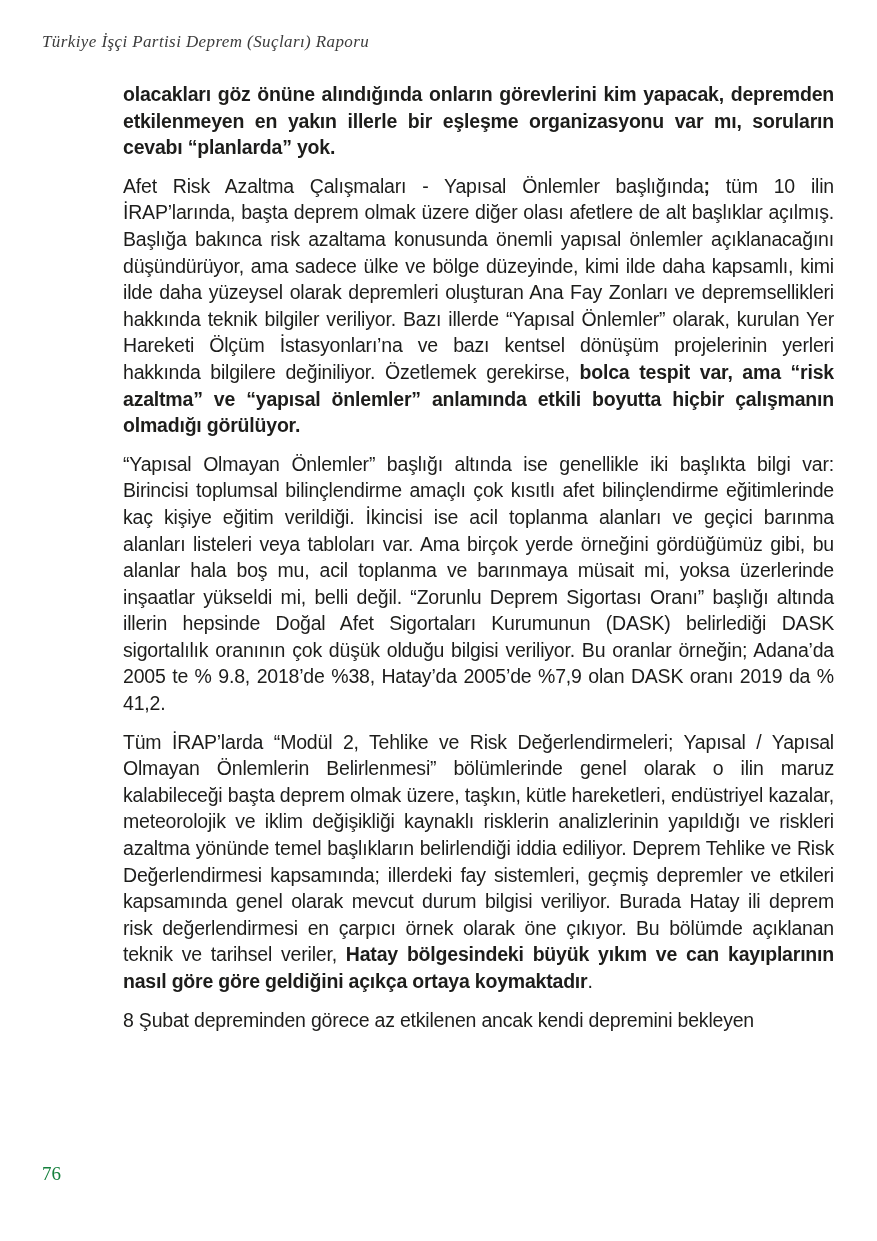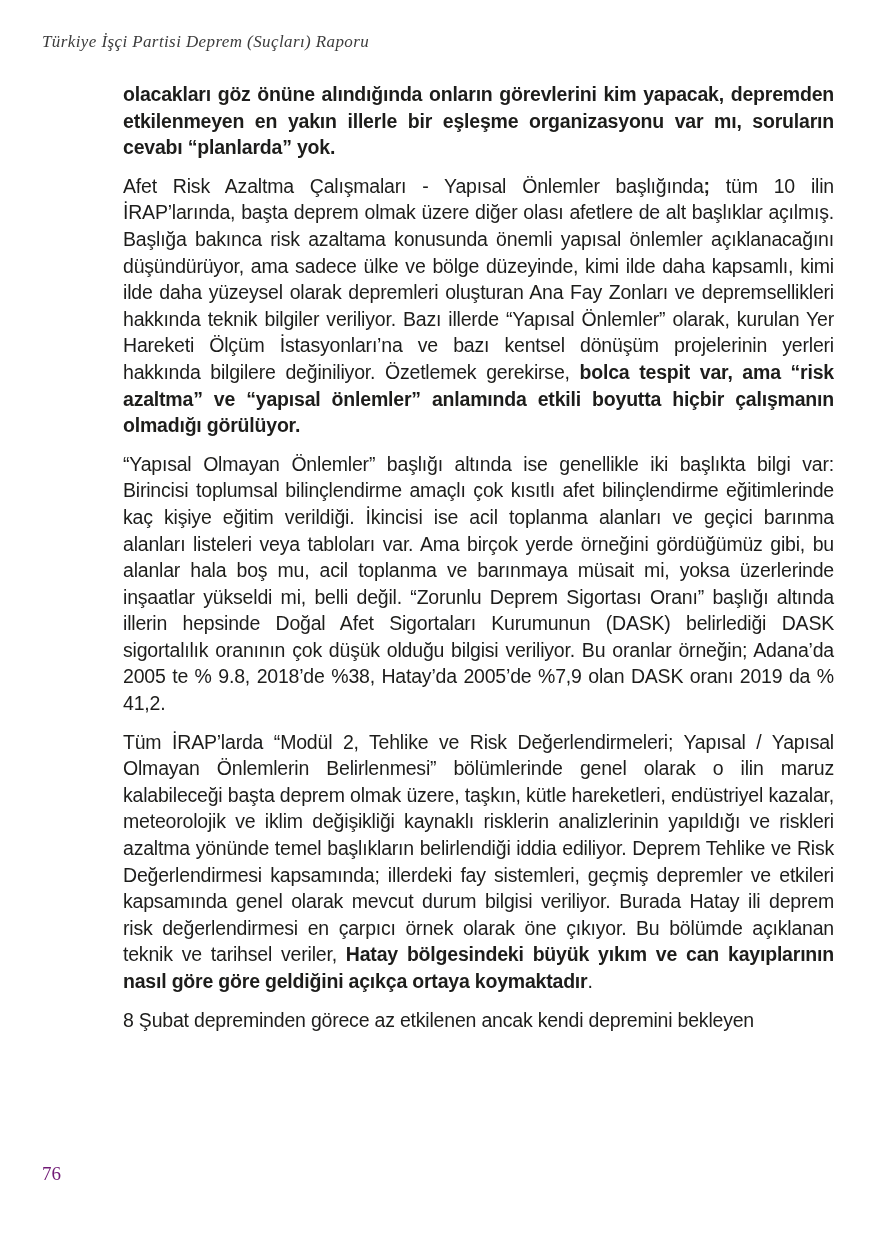--- a/index.html
+++ b/index.html
@@ -43,21 +43,21 @@
   }
   .b {
     font-weight: bold;
   }
   .page-number {
     position: absolute;
     left: 42px;
     top: 1163px;
     font-family: "Liberation Serif", serif;
     font-size: 19px;
-    color: #701a75;
+    color: #15803d;
   }
 </style>
 </head>
 <body>
 
 <div class="page">
   <div class="doc-header">Türkiye İşçi Partisi Deprem (Suçları) Raporu</div>
 
   <div class="body-text">
       <p><span class="b">olacakları göz önüne alındığında onların görevlerini kim yapacak, depremden etkilenmeyen en yakın illerle bir eşleşme organizasyonu var mı, soruların cevabı “planlarda” yok.</span></p>

